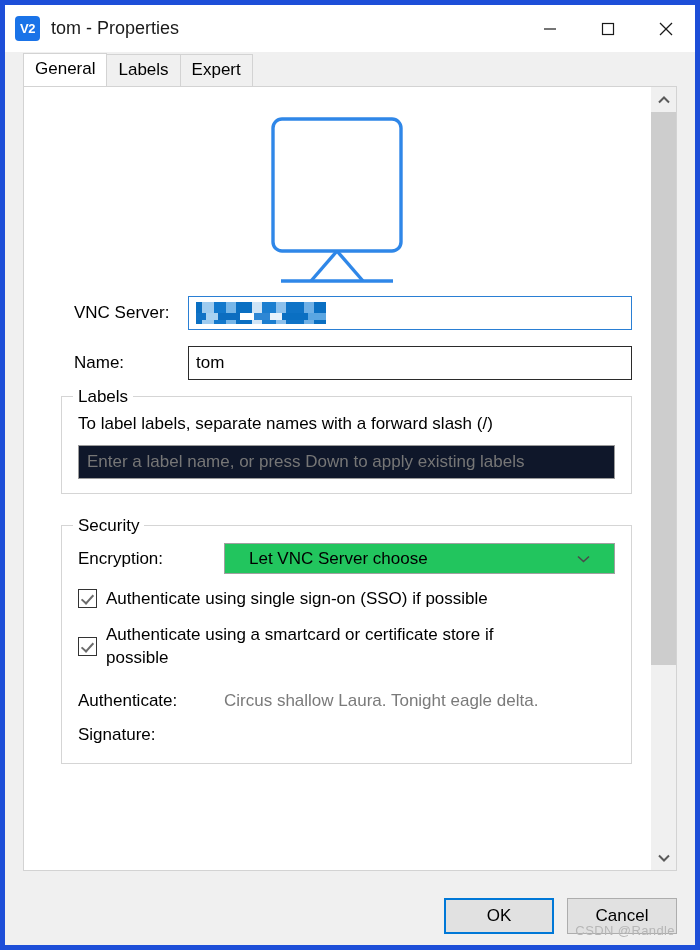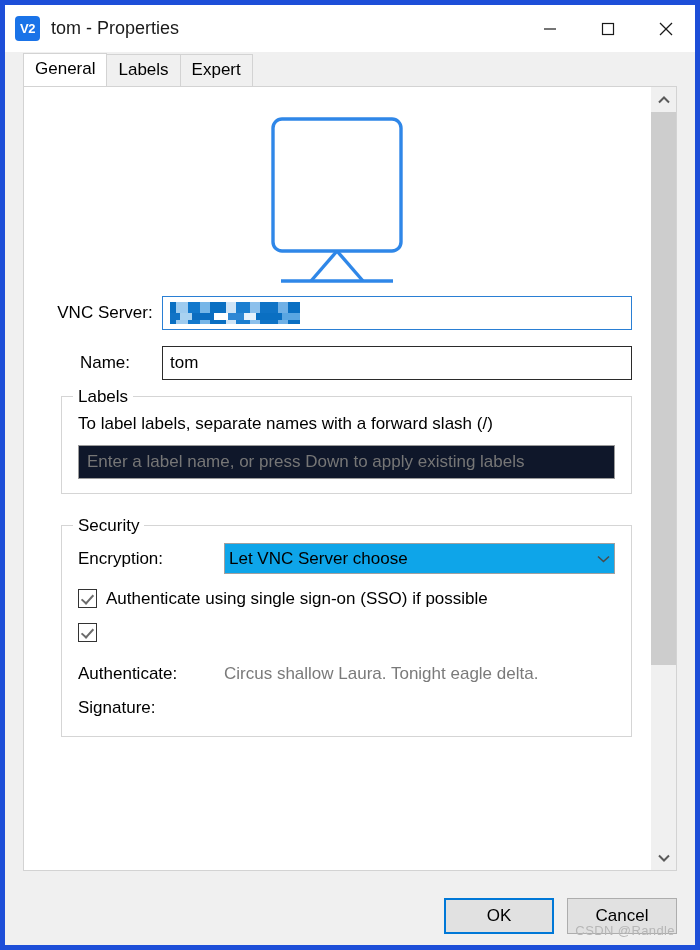--- a/index.html
+++ b/index.html
@@ -132,22 +132,21 @@
     display: flex;
     justify-content: center;
     padding-top: 16px;
   }
 
   
   .field-row {
     display: flex;
     align-items: center;
     margin: 0 0 0 0;
-    padding: 0 18px 0 24px;
-    text-align: center;
+    padding: 0 18px 0 50px;
   }
   .field-label {
     font-size: 17px;
     color: #000000;
     width: 114px;
     flex: 0 0 auto;
   }
   .text-input {
     flex: 1 1 auto;
     height: 34px;
@@ -248,24 +247,24 @@
     font-size: 17px;
     color: #000000;
     width: 146px;
     flex: 0 0 auto;
   }
   .select {
     flex: 1 1 auto;
     height: 31px;
     box-sizing: border-box;
     border: 1px solid #a0a0a0;
-    background: #0ea5e9;
-    font-size: 17px;
-    color: #000000;
-    padding: 0 4px;
+    background: #22c55e;
+    font-size: 17px;
+    color: #000000;
+    padding: 0 24px;
     display: flex;
     align-items: center;
     justify-content: space-between;
   }
   .chev { color: #4a4a4a; font-size: 13px; line-height: 1; }
 
   .check-row {
     display: flex;
     align-items: center;
     padding-top: 13px;
@@ -462,20 +461,21 @@
           </div>
         </div>
 
         <div class="check-row">
           <span class="checkbox checked"></span>
           <span class="check-label">Authenticate using single sign-on (SSO) if possible</span>
         </div>
 
         <div class="check-row two-line">
           <span class="checkbox checked"></span>
+          <span class="check-label" style="max-width:430px;">Authenticate using a smartcard or certificate store if possible</span>
         </div>
 
         <div class="info-row" style="padding-top:22px;">
           <div class="info-label">Authenticate:</div>
           <div class="info-value">Circus shallow Laura. Tonight eagle delta.</div>
         </div>
 
         <div class="info-row">
           <div class="info-label">Signature:</div>
         </div>

